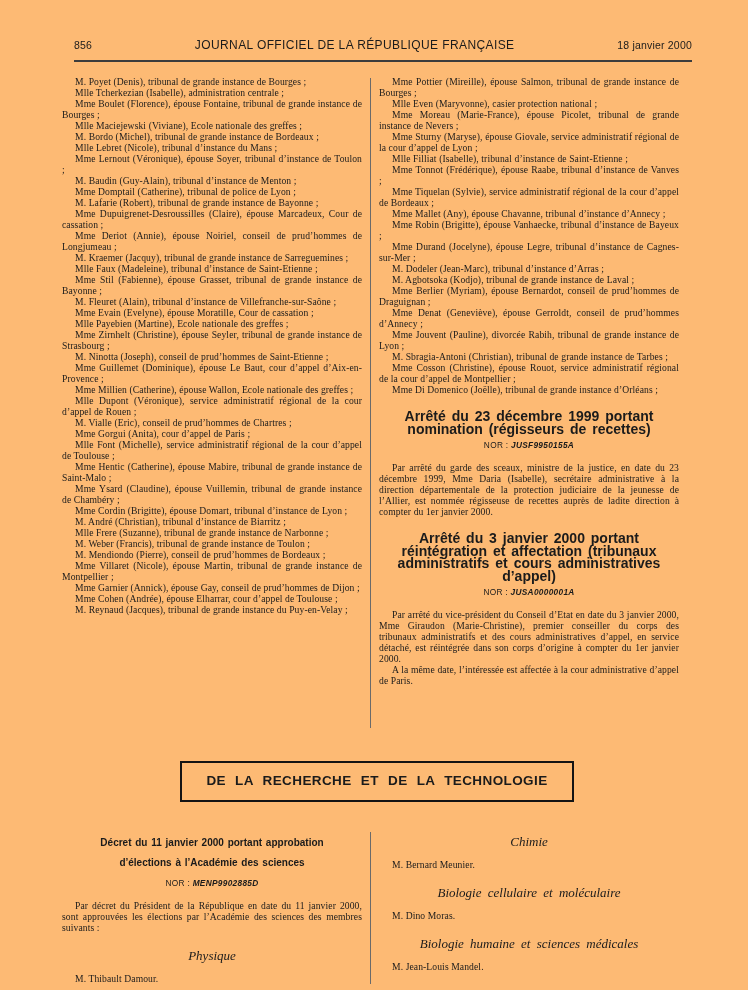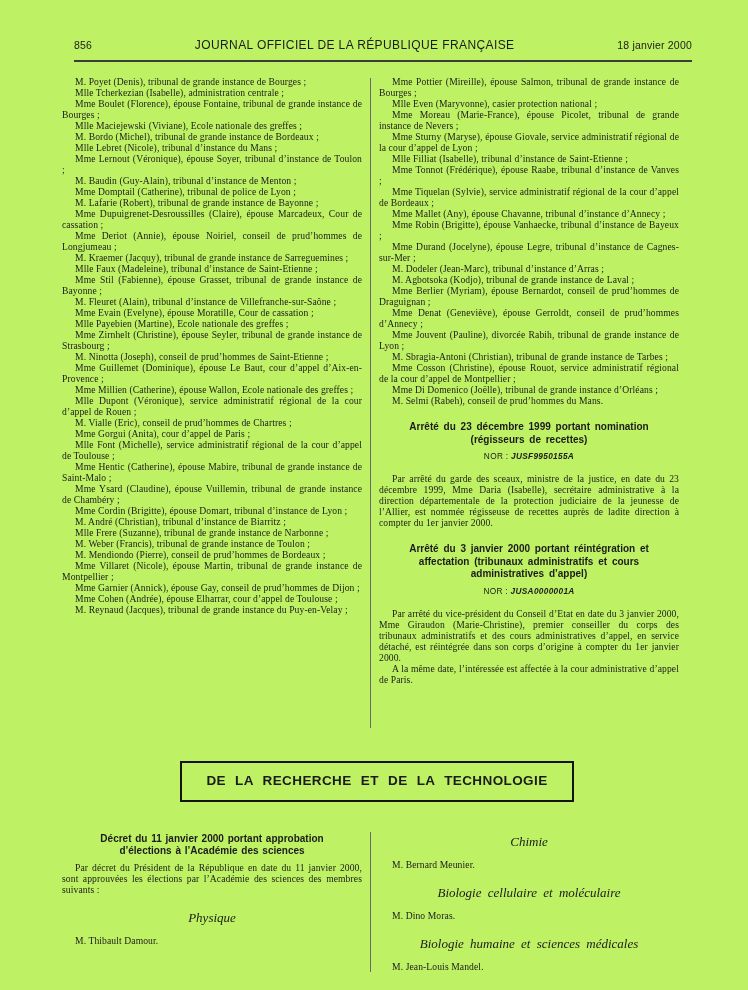--- a/index.html
+++ b/index.html
@@ -1,17 +1,17 @@
 <!DOCTYPE html>
 <html><head>
 <meta charset="utf-8">
 <style>
   html,body{margin:0;padding:0;background:#e8e6e1;}
   .page{
-    width:748px;height:990px;background:#bef264;color:#1b1b1b;
+    width:748px;height:990px;background:#fdba74;color:#1b1b1b;
     position:relative;box-sizing:border-box;overflow:hidden;
     font-family:"Liberation Serif","DejaVu Serif",serif;
   }
   
   .running-head{
     position:absolute;top:38px;left:74px;right:56px;
     display:flex;justify-content:space-between;align-items:baseline;
     font-family:"Liberation Sans","DejaVu Sans",sans-serif;
     font-size:10.5px;letter-spacing:.2px;
   }
@@ -27,21 +27,21 @@
   
   .entry,.body-par,.member{
     margin:0;font-size:9.6px;line-height:11px;
     text-align:justify;text-indent:13px;
     letter-spacing:.1px;
   }
   .member{text-align:left;}
   
   .arrete-title{
     font-family:"Liberation Sans","DejaVu Sans",sans-serif;
-    font-weight:700;font-size:10px;line-height:12.5px;
+    font-weight:700;font-size:14px;line-height:12.5px;
     text-align:center;margin:15px 14px 5px;word-spacing:2px;
   }
   .nor-line{
     text-align:center;margin:3px 0 12px;
     font-family:"Liberation Sans","DejaVu Sans",sans-serif;
     font-size:8.3px;letter-spacing:.3px;
   }
   .nor-line .nor-code{font-style:italic;font-weight:600;margin-top:21px;}
   
   .ministry-box{
@@ -50,21 +50,21 @@
     text-align:center;
     font-family:"Liberation Sans","DejaVu Sans",sans-serif;
     font-weight:700;font-size:13.5px;line-height:20px;
     letter-spacing:.4px;word-spacing:5px;
   }
   
   .columns-bottom{margin-top:30px;min-height:138px;}
   .columns-bottom .vdivider{margin-bottom:0;}
   .decret-title{
     font-family:"Liberation Sans","DejaVu Sans",sans-serif;
-    font-weight:700;font-size:10px;line-height:12px;
+    font-weight:700;font-size:10px;line-height:20px;
     text-align:center;margin:1px 30px 5px;word-spacing:1px;
   }
   .discipline{
     text-align:center;font-style:italic;font-size:13px;
     margin:15px 0 9px;word-spacing:3px;text-indent:0;
   }
   .columns-bottom .col > .discipline:first-child{margin-top:2px;}
 </style>
 </head>
 <body>
@@ -136,21 +136,20 @@
             <p class="entry">Mme Robin (Brigitte), épouse Vanhaecke, tribunal d’instance de Bayeux ;</p>
             <p class="entry">Mme Durand (Jocelyne), épouse Legre, tribunal d’instance de Cagnes-sur-Mer ;</p>
             <p class="entry">M. Dodeler (Jean-Marc), tribunal d’instance d’Arras ;</p>
             <p class="entry">M. Agbotsoka (Kodjo), tribunal de grande instance de Laval ;</p>
             <p class="entry">Mme Berlier (Myriam), épouse Bernardot, conseil de prud’hommes de Draguignan ;</p>
             <p class="entry">Mme Denat (Geneviève), épouse Gerroldt, conseil de prud’hommes d’Annecy ;</p>
             <p class="entry">Mme Jouvent (Pauline), divorcée Rabih, tribunal de grande instance de Lyon ;</p>
             <p class="entry">M. Sbragia-Antoni (Christian), tribunal de grande instance de Tarbes ;</p>
             <p class="entry">Mme Cosson (Christine), épouse Rouot, service administratif régional de la cour d’appel de Montpellier ;</p>
             <p class="entry">Mme Di Domenico (Joëlle), tribunal de grande instance d’Orléans ;</p>
-            <p class="entry">M. Selmi (Rabeh), conseil de prud’hommes du Mans.</p>
           </div>
 
         <h3 class="arrete-title">Arrêté du 23 décembre 1999 portant nomination (régisseurs de recettes)</h3>
         <div class="nor-line">
           <span>NOR :</span>
           <span class="nor-code">JUSF9950155A</span>
         </div>
         <p class="body-par">Par arrêté du garde des sceaux, ministre de la justice, en date du 23 décembre 1999, Mme Daria (Isabelle), secrétaire administrative à la direction départementale de la protection judiciaire de la jeunesse de l’Allier, est nommée régisseuse de recettes auprès de ladite direction à compter du 1er janvier 2000.</p>
 
         <h3 class="arrete-title">Arrêté du 3 janvier 2000 portant réintégration et affectation (tribunaux administratifs et cours administratives d’appel)</h3>
@@ -163,20 +162,24 @@
       </div>
     </div>
 
     <div class="ministry-box">
       <div>DE LA RECHERCHE ET DE LA TECHNOLOGIE</div>
     </div>
 
     <div class="columns columns-bottom">
       <div class="col">
         <h3 class="decret-title">Décret du 11 janvier 2000 portant approbation d’élections à l’Académie des sciences</h3>
+        <div class="nor-line">
+          <span>NOR :</span>
+          <span class="nor-code">MENP9902885D</span>
+        </div>
         <p class="body-par">Par décret du Président de la République en date du 11 janvier 2000, sont approuvées les élections par l’Académie des sciences des membres suivants :</p>
 
         <p class="discipline">Physique</p>
         <p class="member">M. Thibault Damour.</p>
       </div>
 
       <div class="vdivider"></div>
 
       <div class="col">
         <p class="discipline">Chimie</p>

